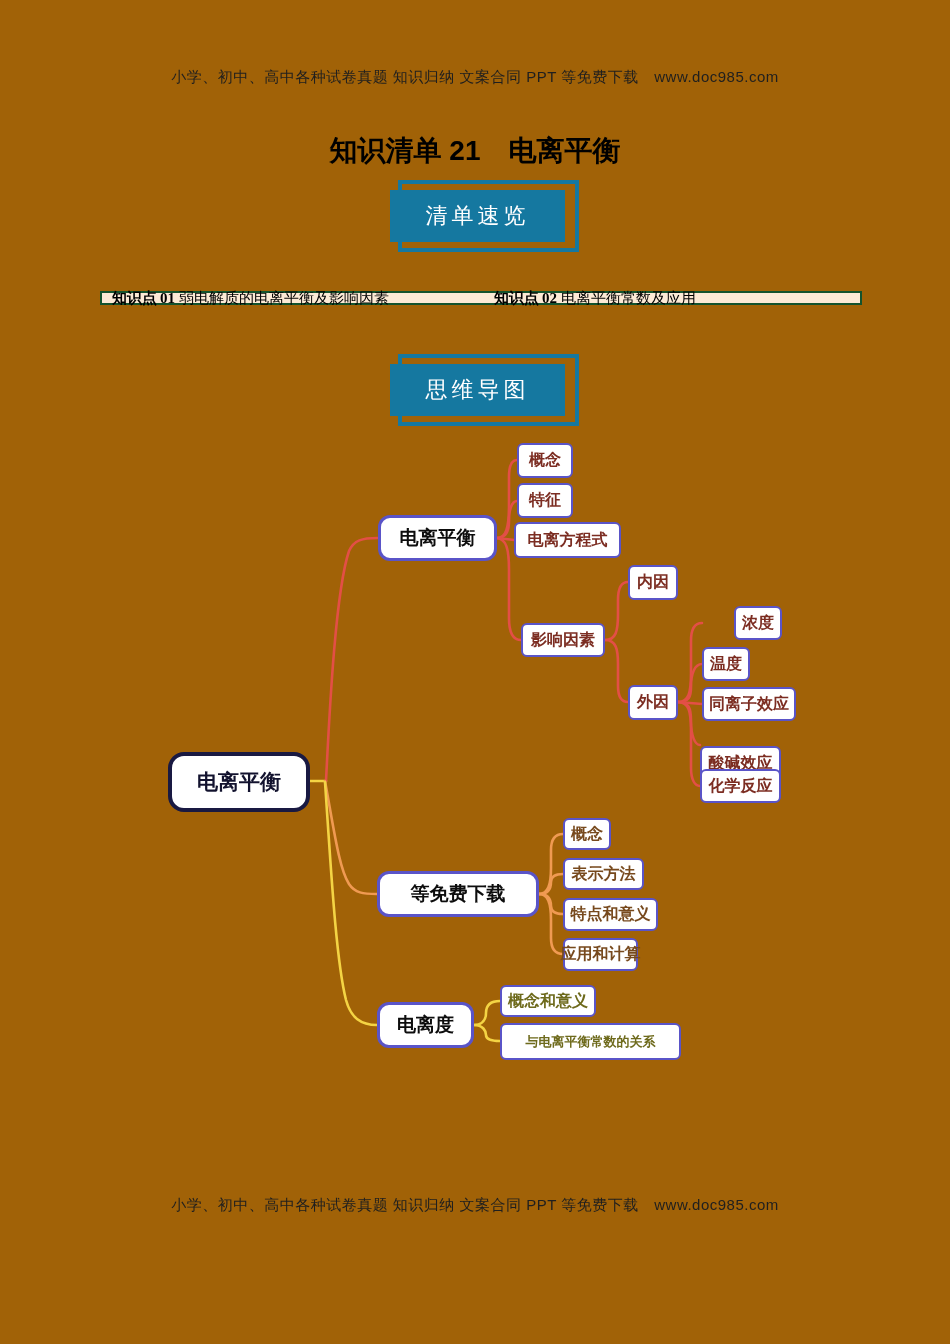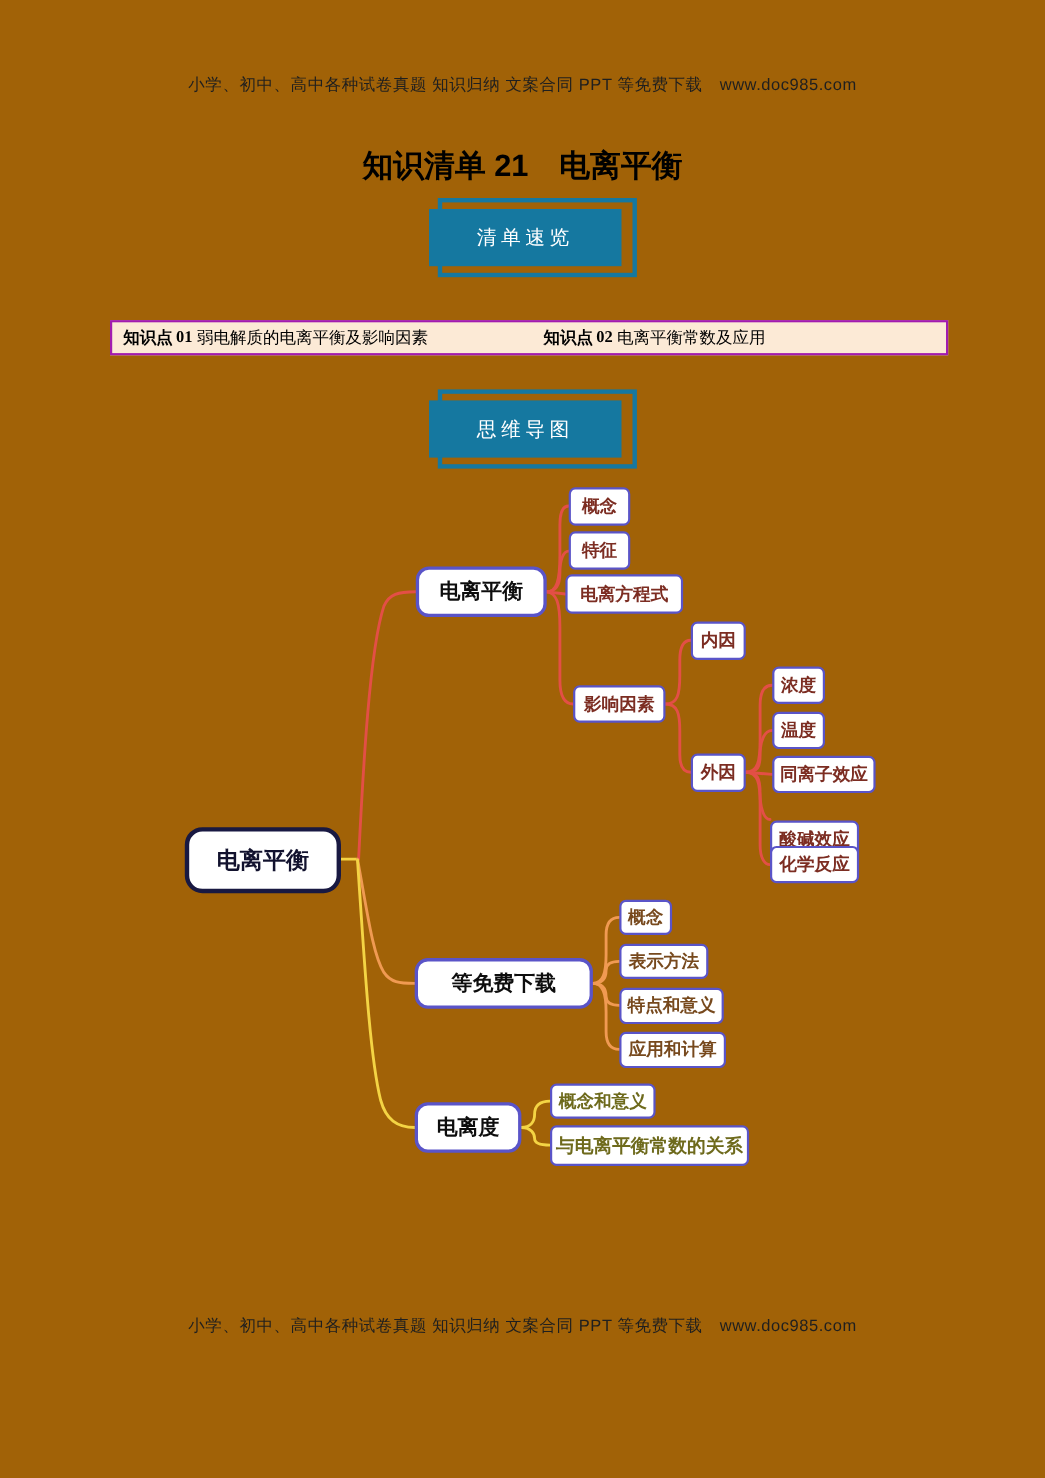--- a/index.html
+++ b/index.html
@@ -11,29 +11,29 @@
     font-size:15px; color:#1f1f1f; letter-spacing:0.5px; }
   .site-line.top { top:68px; }
   .site-line.bottom { top:1196px; }
 
   .doc-title { position:absolute; left:0; top:132px; width:100%; text-align:center;
     font-size:28px; font-weight:bold; color:#000; white-space:pre; }
 
   
   .banner-shadow { position:absolute; border:4px solid var(--teal); background:transparent; }
   .banner { position:absolute; background:var(--teal); color:#fff; display:flex;
-    align-items:center; justify-content:center; font-size:18px; letter-spacing:4px; }
+    align-items:center; justify-content:center; font-size:22px; letter-spacing:4px; }
   .bs1 { left:398px; top:180px; width:181px; height:72px; }
   .b1  { left:390px; top:190px; width:175px; height:52px; }
   .bs2 { left:398px; top:354px; width:181px; height:72px; }
   .b2  { left:390px; top:364px; width:175px; height:52px; }
 
   
-  .kp-bar { position:absolute; left:100px; top:291px; width:762px; height:32px;
-    background:var(--cream); border:2px solid #a21caf; }
+  .kp-bar { position:absolute; left:100px; top:291px; width:762px; height:14px;
+    background:var(--cream); border:2px solid #14532d; }
   .kp-item { position:absolute; top:0; height:100%; display:flex; align-items:center;
     font-size:15px; color:#000; white-space:nowrap; }
   .kp-item.first { left:10px; }
   .kp-item.second { left:392px; }
   .kp-label { font-weight:bold; }
   .kp-num { font-weight:bold; font-family:"Liberation Serif",serif; padding:0 4px 0 3px; font-size:15px; }
 
   
   .mm-lines { position:absolute; left:0; top:0; pointer-events:none; }
   .mm-lines path { fill:none; stroke-width:2.6; stroke-linecap:round; }
@@ -42,40 +42,40 @@
   .l-yellow { stroke:var(--lineYellow); }
 
   .node { position:absolute; background:#fff; border:2px solid var(--purple);
     border-radius:6px; display:flex; align-items:center; justify-content:center;
     font-weight:bold; white-space:nowrap; }
   .n-root { border:4px solid var(--navy); border-radius:16px; font-size:21px; color:#12122e; }
   .n-lvl2 { border-width:3px; border-radius:12px; font-size:19px; color:#0d0d0d; }
   .t-red { color:var(--textRed); font-size:16px; }
   .t-brown { color:var(--textBrown); font-size:16px; }
   .t-olive { color:var(--textOlive); font-size:16px; }
-  .sm { font-size:17px; }
+  .sm { font-size:13px; }
 
   .n-root  { left:168px; top:752px; width:142px; height:60px; }
   .n-b1    { left:378px; top:515px; width:119px; height:46px; }
   .n-b1c1  { left:517px; top:443px; width:56px;  height:35px; }
   .n-b1c2  { left:517px; top:483px; width:56px;  height:35px; }
   .n-b1c3  { left:514px; top:522px; width:107px; height:36px; }
   .n-inf   { left:521px; top:623px; width:84px;  height:34px; }
   .n-nei   { left:628px; top:565px; width:50px;  height:35px; }
   .n-wai   { left:628px; top:685px; width:50px;  height:35px; }
-  .n-w1    { left:702px; top:606px; width:48px;  height:34px; }
+  .n-w1    { left:734px; top:606px; width:48px;  height:34px; }
   .n-w2    { left:702px; top:647px; width:48px;  height:34px; }
   .n-w3    { left:702px; top:687px; width:94px;  height:34px; }
   .n-w4    { left:700px; top:728px; width:81px;  height:34px;margin-top:18px; }
   .n-w5    { left:700px; top:769px; width:81px;  height:34px; }
   .n-b2    { left:377px; top:871px; width:162px; height:46px; }
   .n-b2c1  { left:563px; top:818px; width:48px;  height:32px; }
   .n-b2c2  { left:563px; top:858px; width:81px;  height:32px; }
   .n-b2c3  { left:563px; top:898px; width:95px;  height:33px; }
-  .n-b2c4  { left:563px; top:938px; width:97px;  height:33px; }
+  .n-b2c4  { left:563px; top:938px; width:75px;  height:33px; }
   .n-b3    { left:377px; top:1002px; width:97px; height:46px; }
   .n-b3c1  { left:500px; top:985px;  width:96px; height:32px; }
   .n-b3c2  { left:500px; top:1023px; width:181px; height:37px; }
 </style>
 </head>
 <body>
 
 <div class="page">
 
   <div class="site-line top">小学、初中、高中各种试卷真题 知识归纳 文案合同 PPT 等免费下载　www.doc985.com</div>

